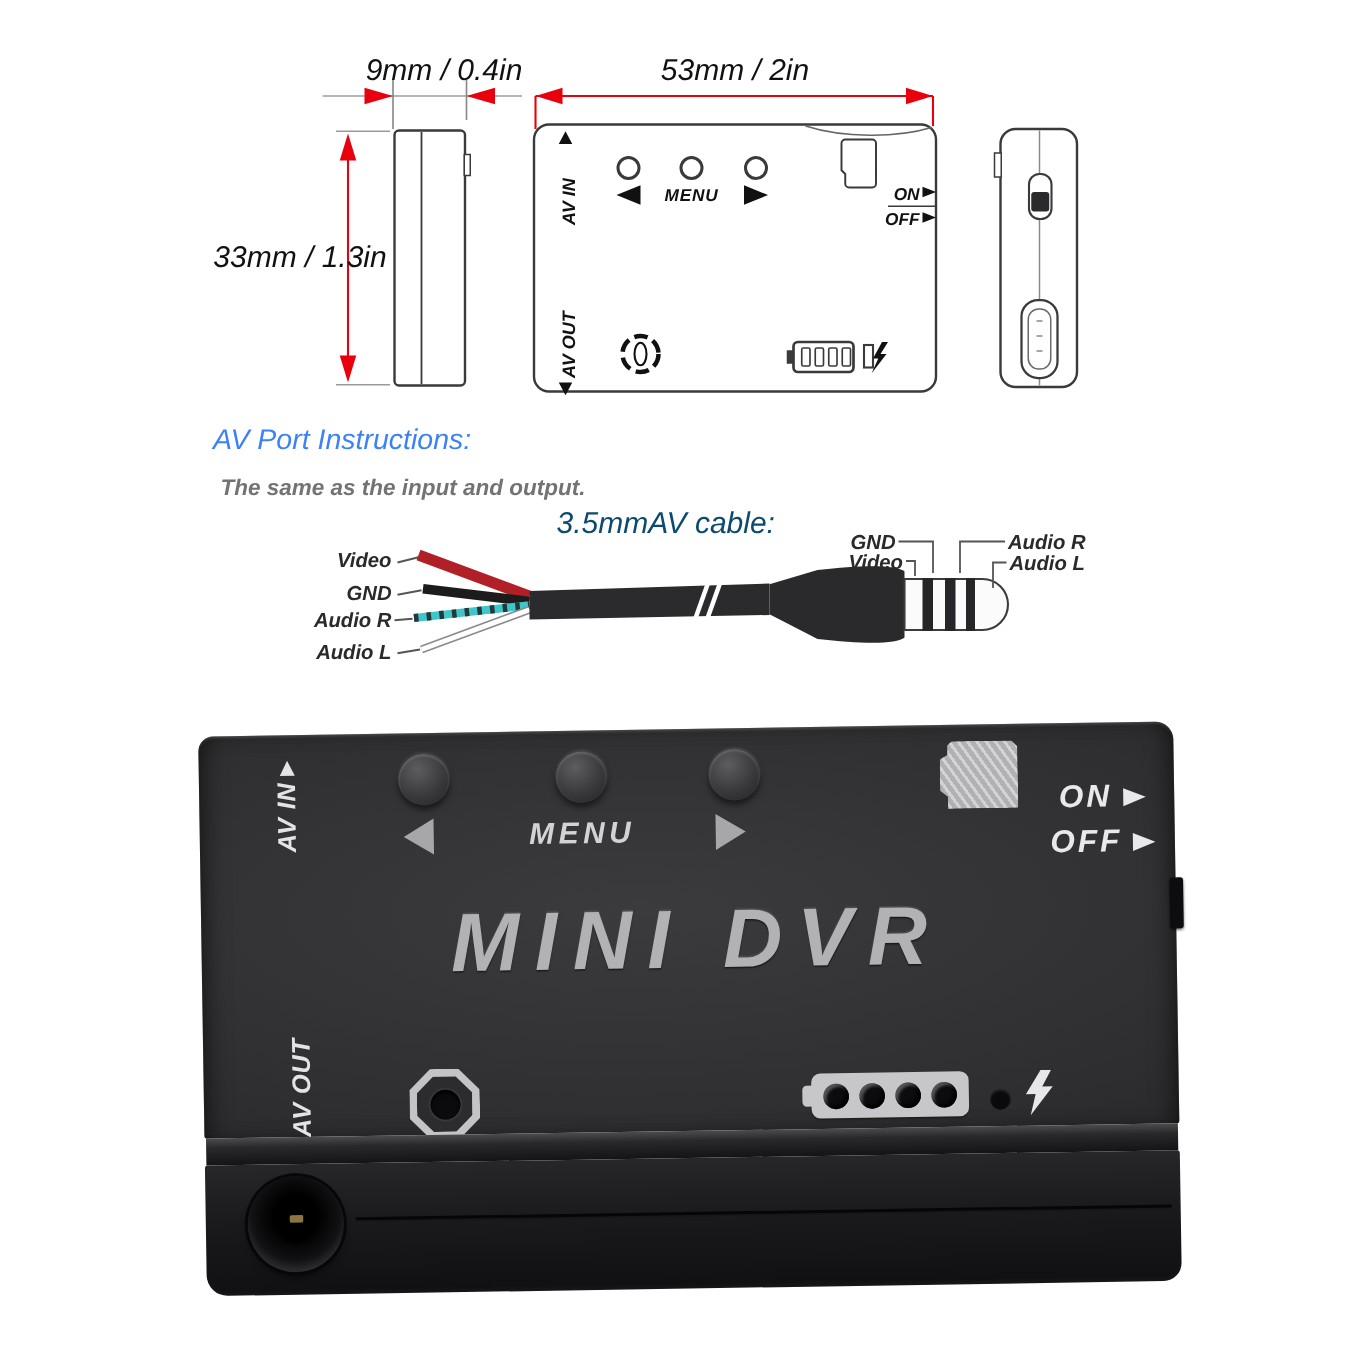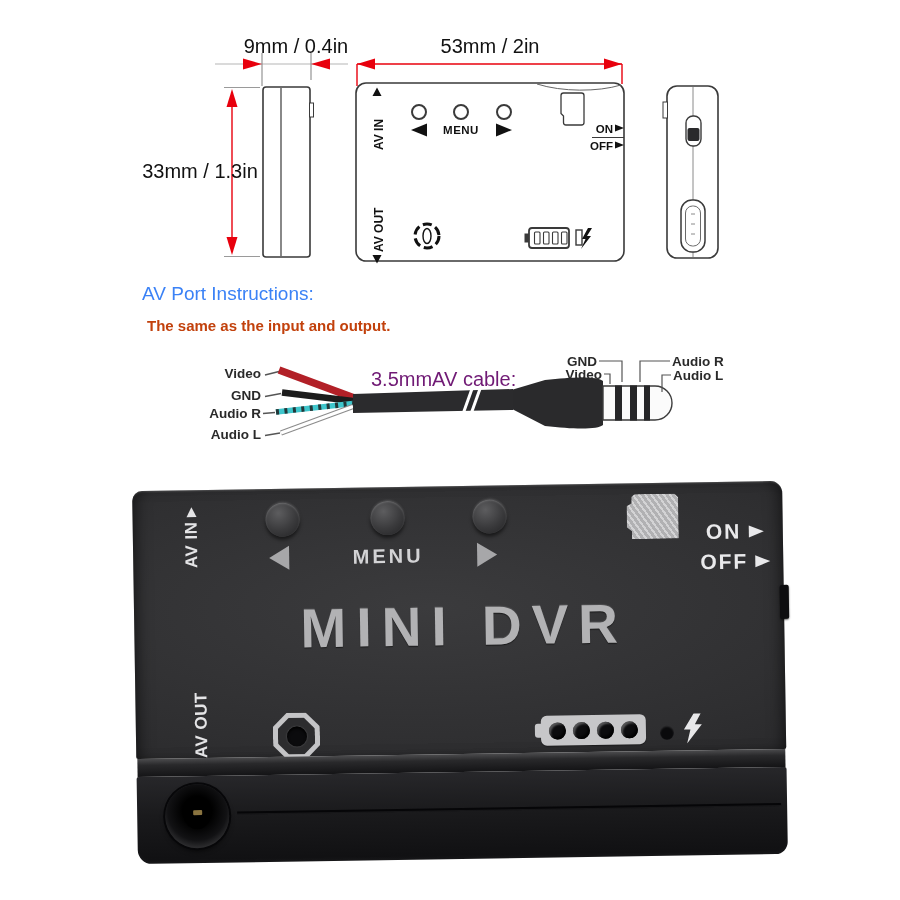--- a/index.html
+++ b/index.html
@@ -1,25 +1,25 @@
 <!DOCTYPE html>
 <html><head>
 <meta charset="utf-8">
 <style>
   * { margin:0; padding:0; box-sizing:border-box; }
   html,body { width:900px; height:900px; background:#ffffff; font-family:"Liberation Sans", sans-serif; overflow:hidden; }
-  .stage { position:relative; width:900px; height:900px; background:#fff; }
+  .stage { position:relative; width:900px; height:900px; background:#fff;font-style:italic; }
 
   svg text { font-family:"Liberation Sans", sans-serif; }
   .abs { position:absolute; }
 
   
   .sec-title { position:absolute; left:142px; top:283px; font-size:19px; color:#3b82f6; }
-  .sec-sub   { position:absolute; left:147px; top:317px; font-size:15px; font-weight:700; color:#c2410c; }
-  .cable-title{ position:absolute; left:371px; top:368px; font-size:20px; color:#701a75; }
+  .sec-sub   { position:absolute; left:147px; top:317px; font-size:15px; font-weight:700; color:#737373; }
+  .cable-title{ position:absolute; left:371px; top:338px; font-size:20px; color:#0c4a6e; }
 
   
   .device { position:absolute; left:135px; top:486px; width:650px; height:373px; transform:rotate(-0.9deg); }
   .top-face { position:absolute; left:0; top:0; right:0; height:268px;
       border-radius:10px 12px 2px 2px;
       background:radial-gradient(120% 95% at 45% 45%, #3b3b3d 0%, #2f2f31 55%, #242426 100%);
       box-shadow: inset 0 2px 2px -1px rgba(255,255,255,.18), inset 10px 0 16px -8px rgba(0,0,0,.6), inset -10px 0 16px -8px rgba(0,0,0,.6); }
   .bevel { position:absolute; left:1px; right:1px; top:268px; height:18px;
       background:linear-gradient(180deg,#4c4c4e 0%, #29292b 35%, #141416 100%); }
   .front-face { position:absolute; left:0; right:0; top:286px; bottom:0;

